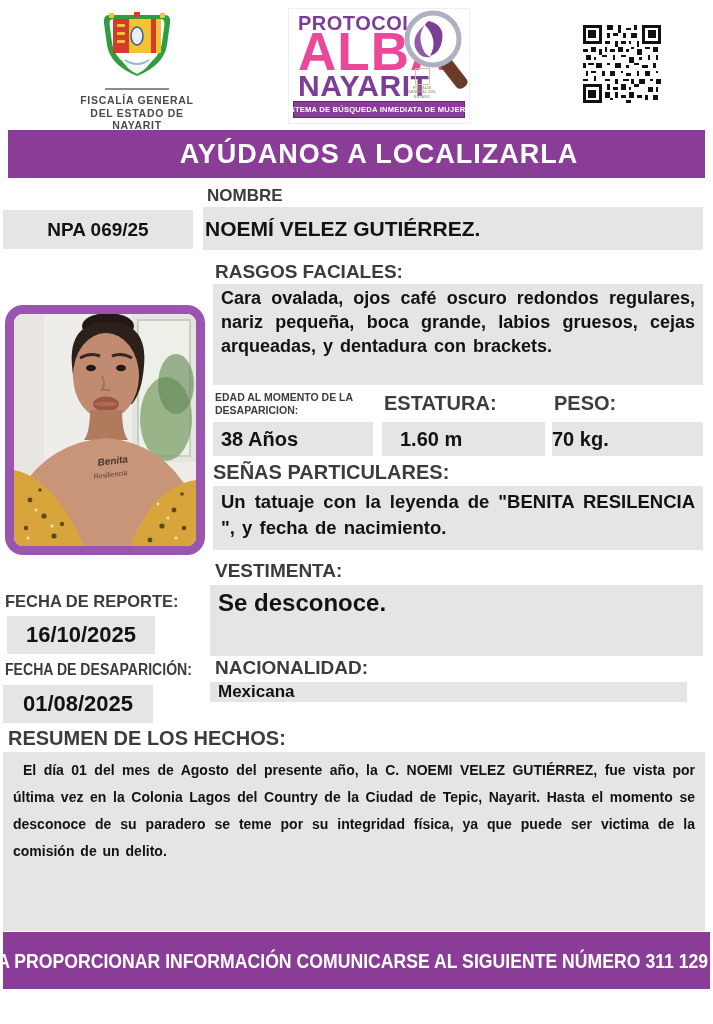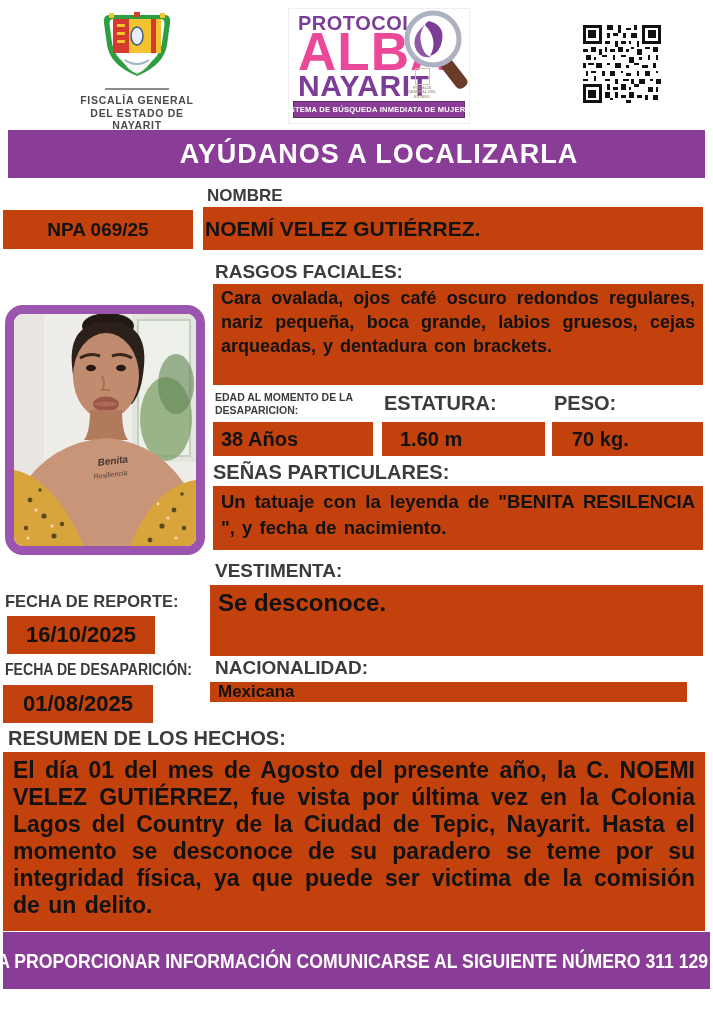--- a/index.html
+++ b/index.html
@@ -1,18 +1,18 @@
 <!DOCTYPE html>
 <html><head>
 <meta charset="utf-8">
 <style>
   html,body { margin:0; padding:0; background:#ffffff; }
   .poster { position:relative; width:713px; height:1024px; background:#fff;
             font-family:"Liberation Sans",sans-serif; overflow:hidden; }
-  .box { background:#c2410c; position:absolute; }
+  .box { background:#e5e5e5; position:absolute; }
   .lbl { color:#3d3b3e; font-weight:bold; position:absolute; white-space:nowrap; }
   .val { color:#121212; font-weight:bold; }
   .just { text-align:justify; word-spacing:2px; }
   .purpbanner { background:#8a3d96; color:#ffffff; font-weight:bold;
                 display:flex; align-items:center; justify-content:center; position:absolute; }
   
   .fiscalia { position:absolute; left:58px; top:12px; width:158px; text-align:center; }
   .fiscalia .rule { width:64px; height:0; border-top:2px solid #8c8c8c; margin:6px auto 4px auto; }
   .fiscalia .cap { font-size:10.5px; line-height:12.5px; font-weight:bold;
                    color:#4a4a4a; letter-spacing:.7px; }
@@ -184,21 +184,21 @@
     <span class="val" style="font-size:20px; padding-left:8px;">38 Años</span>
   </div>
 
   <div class="lbl" style="left:384px; top:392px; font-size:20px;">ESTATURA:</div>
   <div class="box" style="left:382px; top:422px; width:163px; height:34px; display:flex; align-items:center;">
     <span class="val" style="font-size:20px; padding-left:18px;">1.60 m</span>
   </div>
 
   <div class="lbl" style="left:554px; top:392px; font-size:20px;">PESO:</div>
   <div class="box" style="left:552px; top:422px; width:151px; height:34px; display:flex; align-items:center;">
-    <span class="val" style="font-size:20px; padding-left:20px;">70 kg.</span>
+    <span class="val" style="font-size:20px; padding-left:0;">70 kg.</span>
   </div>
 
   <div class="lbl" style="left:213px; top:461px; font-size:20px;">SEÑAS PARTICULARES:</div>
   <div class="box just" style="left:213px; top:486px; width:474px; height:58px; padding:3px 8px;">
     <span class="val" style="font-size:18.5px; line-height:26px;">Un tatuaje con la leyenda de  "BENITA RESILENCIA ", y fecha de nacimiento.</span>
   </div>
 
   <div class="lbl" style="left:215px; top:560px; font-size:19px;">VESTIMENTA:</div>
   <div class="box" style="left:210px; top:585px; width:477px; height:63px; padding:4px 8px;">
     <span class="val" style="font-size:24px;">Se desconoce.</span>
@@ -214,20 +214,20 @@
     <span class="val" style="font-size:22px;">16/10/2025</span>
   </div>
 
   <div class="lbl" style="left:5px; top:661px; font-size:16px; transform:scaleX(.88); transform-origin:left center;">FECHA DE DESAPARICIÓN:</div>
   <div class="box" style="left:3px; top:685px; width:150px; height:38px; display:flex; align-items:center; justify-content:center;">
     <span class="val" style="font-size:22px;">01/08/2025</span>
   </div>
 
   <div class="lbl" style="left:8px; top:727px; font-size:20px;">RESUMEN DE LOS HECHOS:</div>
   <div class="box just" style="left:3px; top:752px; width:682px; height:169px; padding:5px 10px;">
-    <span class="val" style="font-size:23px; line-height:27px;">El día 01 del mes de Agosto del presente año, la C. NOEMI VELEZ GUTIÉRREZ, fue vista por última vez en la Colonia Lagos del Country de la Ciudad de Tepic, Nayarit. Hasta el momento se desconoce de su paradero se teme por su integridad física, ya que puede ser victima de la comisión de un delito.</span>
+    <span class="val" style="font-size:14px; line-height:27px;margin-left:10px;">El día 01 del mes de Agosto del presente año, la C. NOEMI VELEZ GUTIÉRREZ, fue vista por última vez en la Colonia Lagos del Country de la Ciudad de Tepic, Nayarit. Hasta el momento se desconoce de su paradero se teme por su integridad física, ya que puede ser victima de la comisión de un delito.</span>
   </div>
 
   <div class="purpbanner footer-banner">
     <span>PARA PROPORCIONAR INFORMACIÓN COMUNICARSE AL SIGUIENTE NÚMERO 311 129 6000</span>
   </div>
 
 </div>
 
 </body></html>

